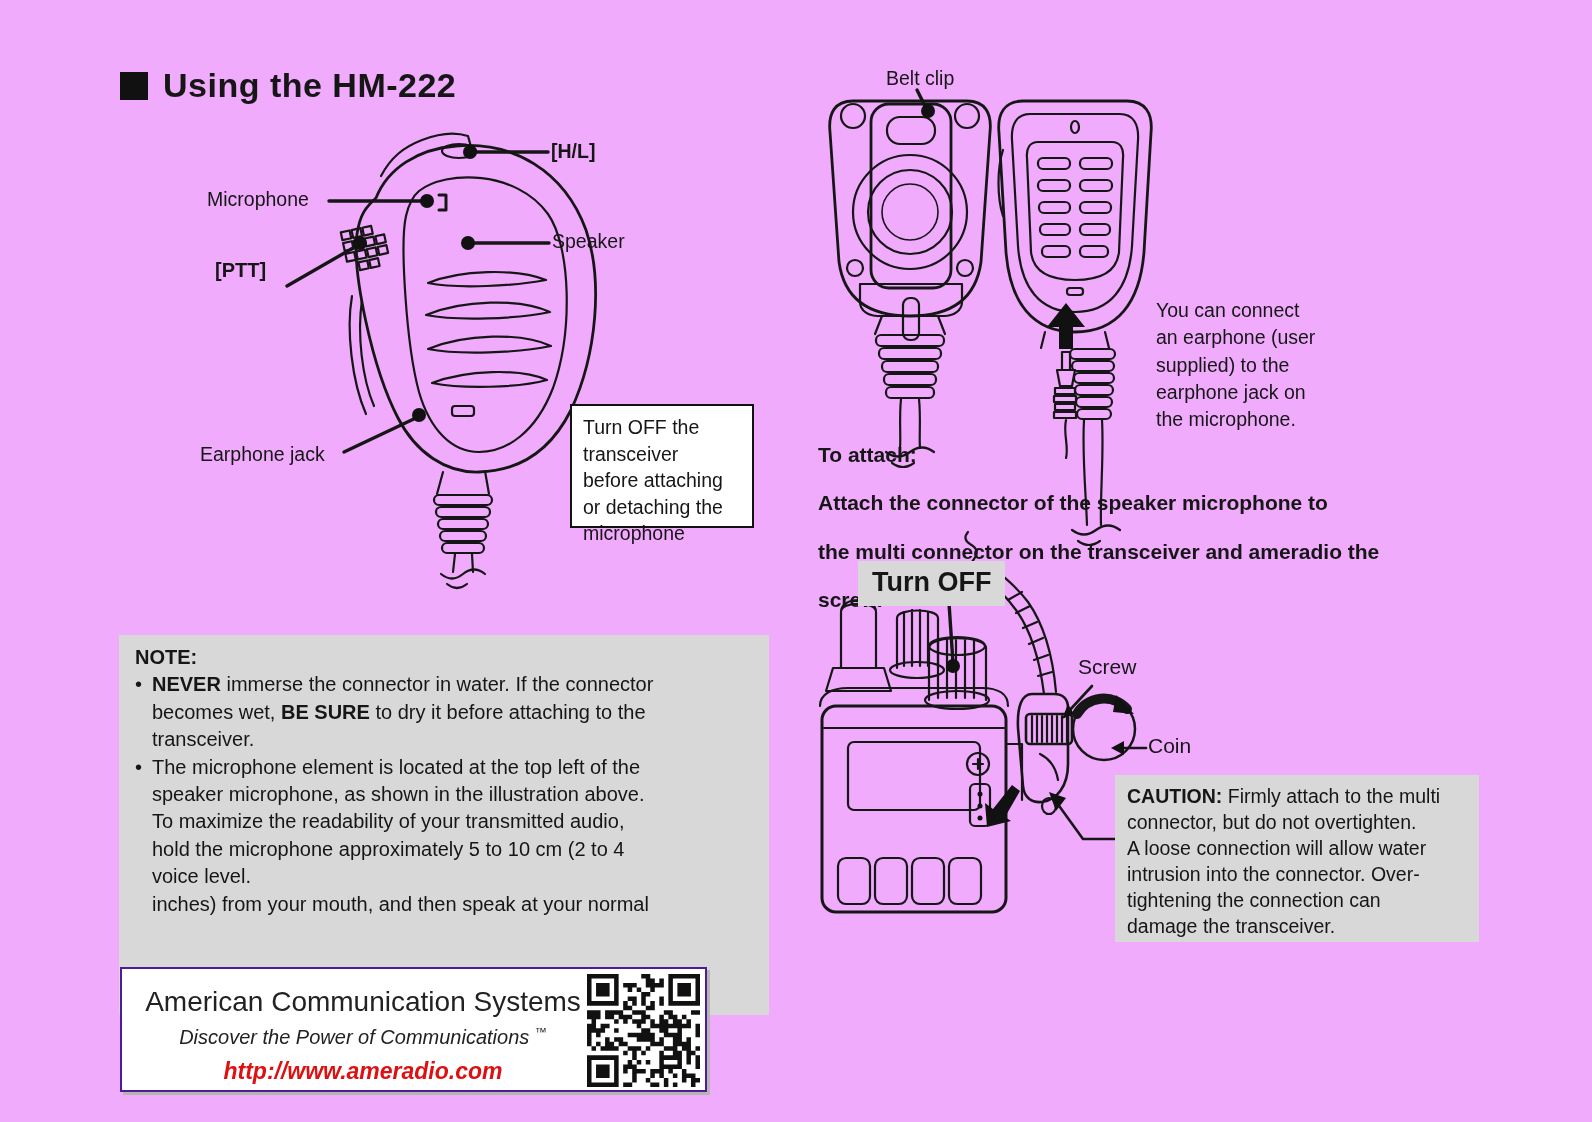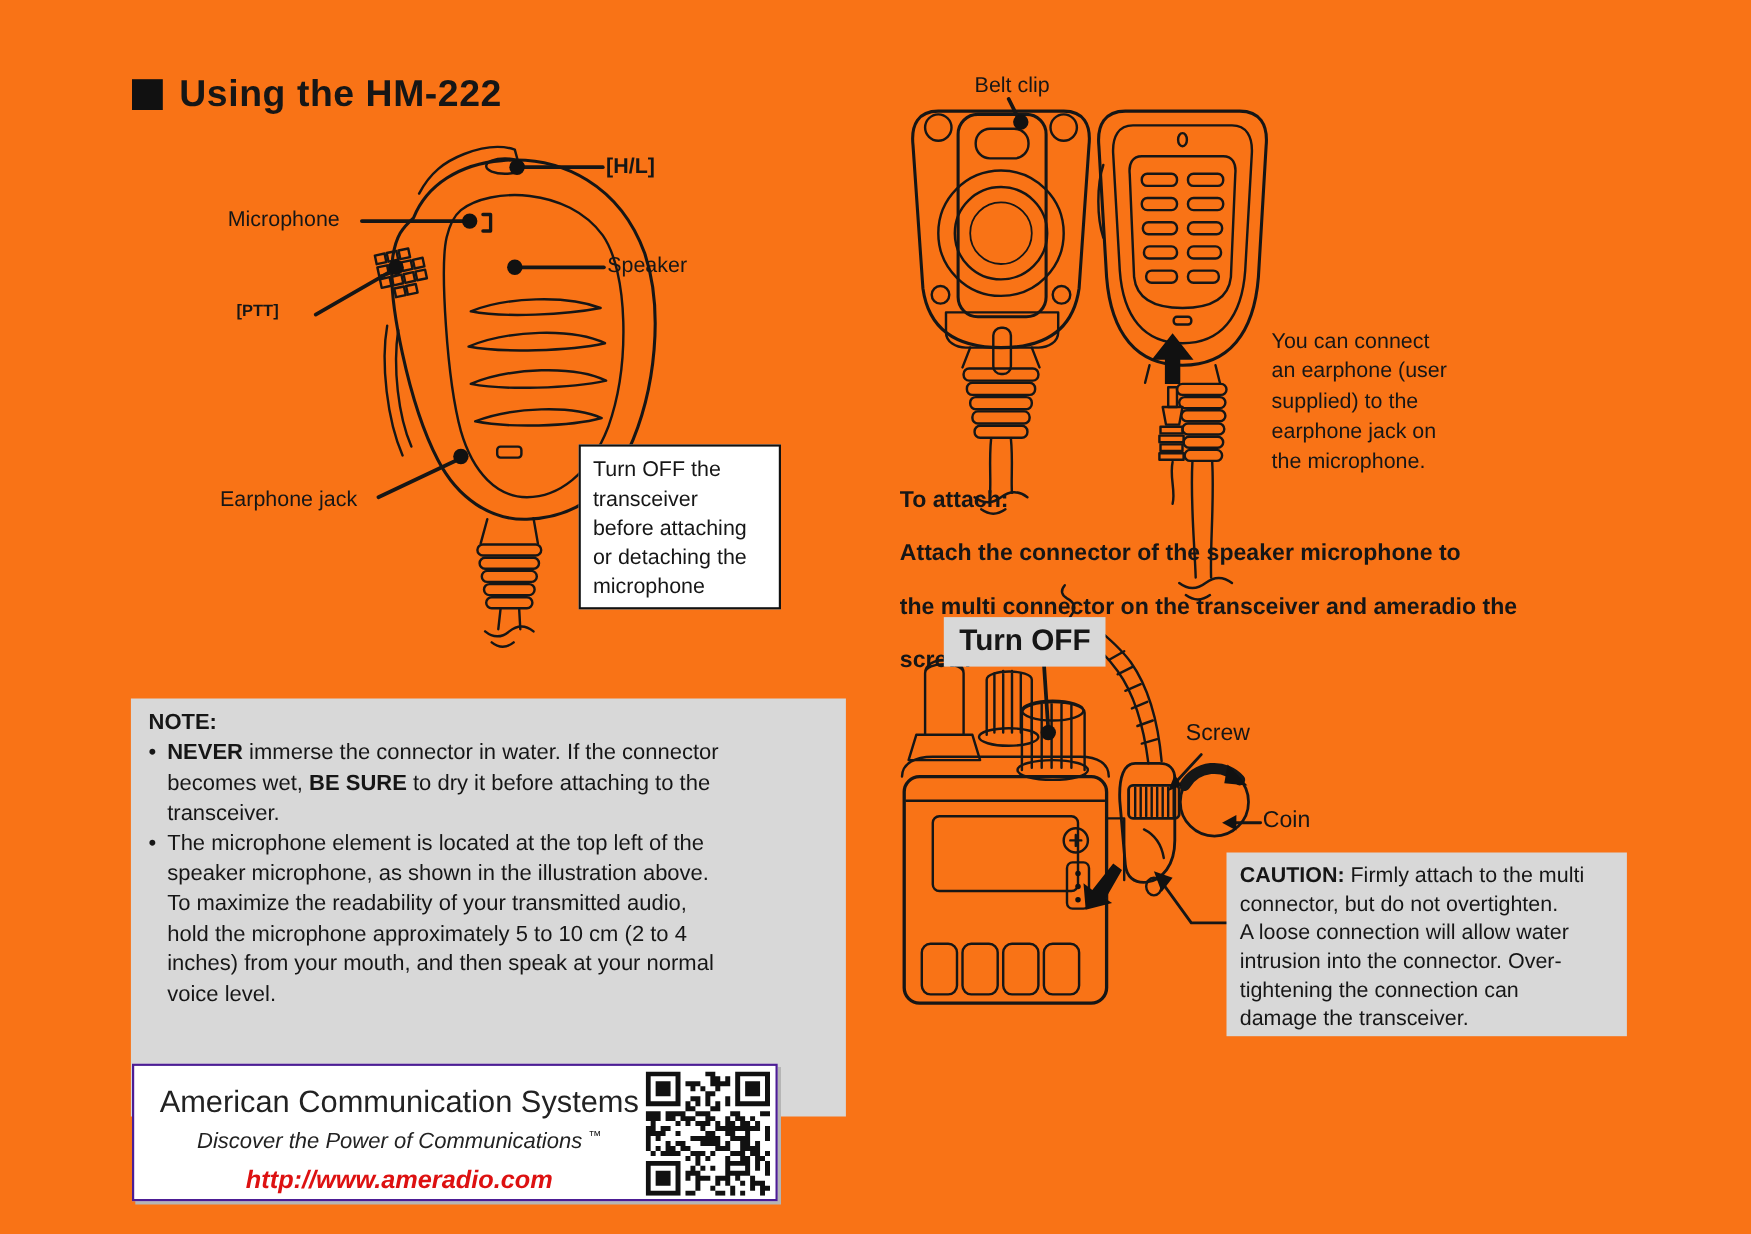--- a/index.html
+++ b/index.html
@@ -1,25 +1,25 @@
 <!DOCTYPE html>
 <html><head>
 <meta charset="utf-8">
 <style>
   html,body{margin:0;padding:0;background:#fff;}
-  #page{position:relative;width:1592px;height:1122px;background:#f97316;overflow:hidden;
+  #page{position:relative;width:1592px;height:1122px;background:#f0abfc;overflow:hidden;
         font-family:"Liberation Sans", sans-serif;color:#161616;}
   .abs{position:absolute;}
   .lbl{position:absolute;font-size:19.5px;white-space:nowrap;color:#161616;}
   .bold{font-weight:bold;}
   #title{position:absolute;left:120px;top:66px;display:flex;align-items:center;gap:15px;}
   #title .sq{width:28px;height:28px;background:#111;display:inline-block;}
   #title .t{font-size:34px;font-weight:bold;letter-spacing:0.5px;}
   .linebox{position:absolute;border:2px solid #111;background:#fff;}
-  #warn-box{left:526px;top:404px;width:184px;height:150px;padding:8px 4px 8px 11px;box-sizing:border-box;}
+  #warn-box{left:570px;top:404px;width:184px;height:124px;padding:8px 4px 8px 11px;box-sizing:border-box;}
   #warn-box div{font-size:19.5px;line-height:26.5px;white-space:nowrap;}
   #earphone-note{left:1156px;top:297px;}
   #earphone-note div{font-size:19.5px;line-height:27.3px;white-space:nowrap;}
   #attach-heading{left:818px;top:443px;font-size:21px;font-weight:bold;}
   #attach-body{left:818px;top:469px;}
   #attach-body div{font-size:21px;font-weight:bold;line-height:28.6px;white-space:nowrap;margin-top:20px;}
   #turnoff-chip{position:absolute;left:858px;top:561px;background:#d8d8d8;padding:6px 14px 8px;
                 font-size:27px;font-weight:bold;}
   .graybox{position:absolute;background:#d8d8d8;box-sizing:border-box;}
   #caution-box{left:1115px;top:775px;width:364px;height:167px;padding:9px 12px;}
@@ -215,21 +215,21 @@
   </svg>
 
   <div id="title">
     <span class="sq"></span>
     <span class="t">Using the HM-222</span>
   </div>
 
   <div class="lbl" style="left:207px;top:188px;">Microphone</div>
   <div class="lbl bold" style="left:551px;top:140px;">[H/L]</div>
   <div class="lbl" style="left:552px;top:230px;">Speaker</div>
-  <div class="lbl bold" style="left:215px;top:274px;font-size:15px;">[PTT]</div>
+  <div class="lbl bold" style="left:215px;top:259px;font-size:20px;">[PTT]</div>
   <div class="lbl" style="left:200px;top:443px;">Earphone jack</div>
 
   <div id="warn-box" class="linebox">
     <div>Turn OFF the</div>
     <div>transceiver</div>
     <div>before attaching</div>
     <div>or detaching the</div>
     <div>microphone</div>
   </div>
 
@@ -273,22 +273,22 @@
         <div class="nl">transceiver.</div>
       </div>
     </div>
     <div class="bullet-row">
       <span class="bchar">•</span>
       <div>
         <div class="nl">The microphone element is located at the top left of the</div>
         <div class="nl">speaker microphone, as shown in the illustration above.</div>
         <div class="nl">To maximize the readability of your transmitted audio,</div>
         <div class="nl">hold the microphone approximately 5 to 10 cm (2 to 4</div>
+        <div class="nl">voice level.</div>
         <div class="nl">inches) from your mouth, and then speak at your normal</div>
-        <div class="nl">voice level.</div>
       </div>
     </div>
   </div>
 
   <div id="footer-box" class="abs">
     <div id="footer-text">
       <div id="footer-company">American Communication Systems</div>
       <div id="footer-tagline"><span>Discover the Power of Communications</span> <sup>™</sup></div>
       <div id="footer-url" style="color: rgb(221, 17, 17);">http://www.ameradio.com</div>
     </div>

